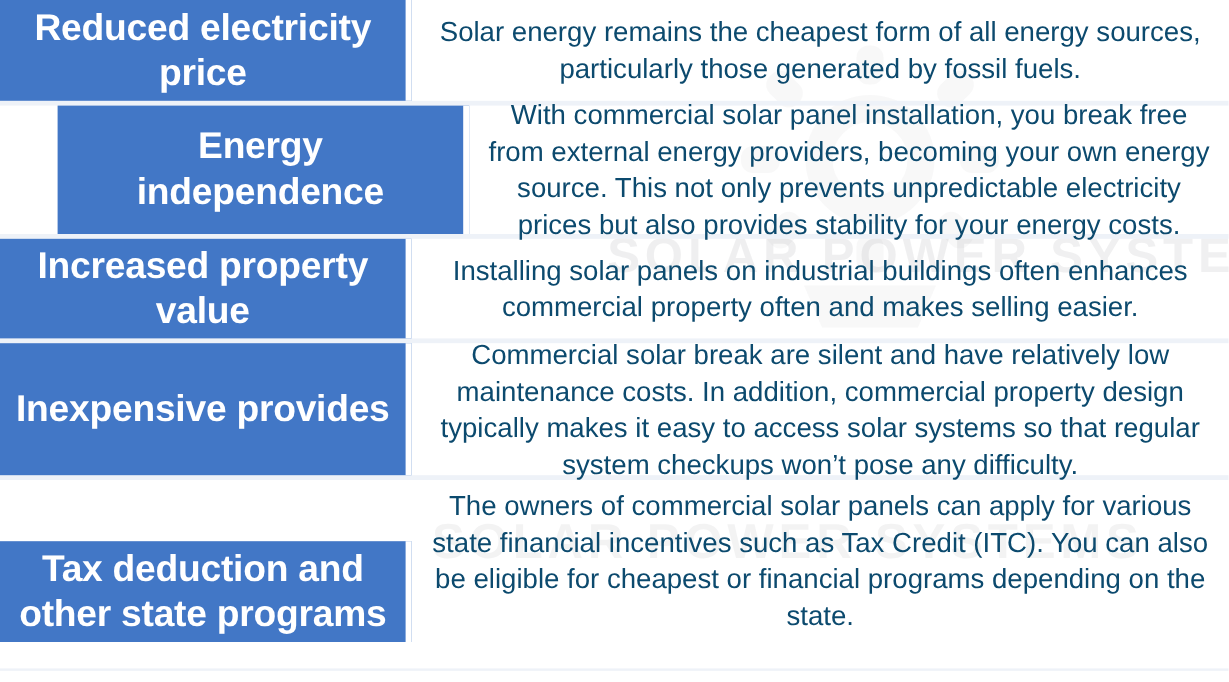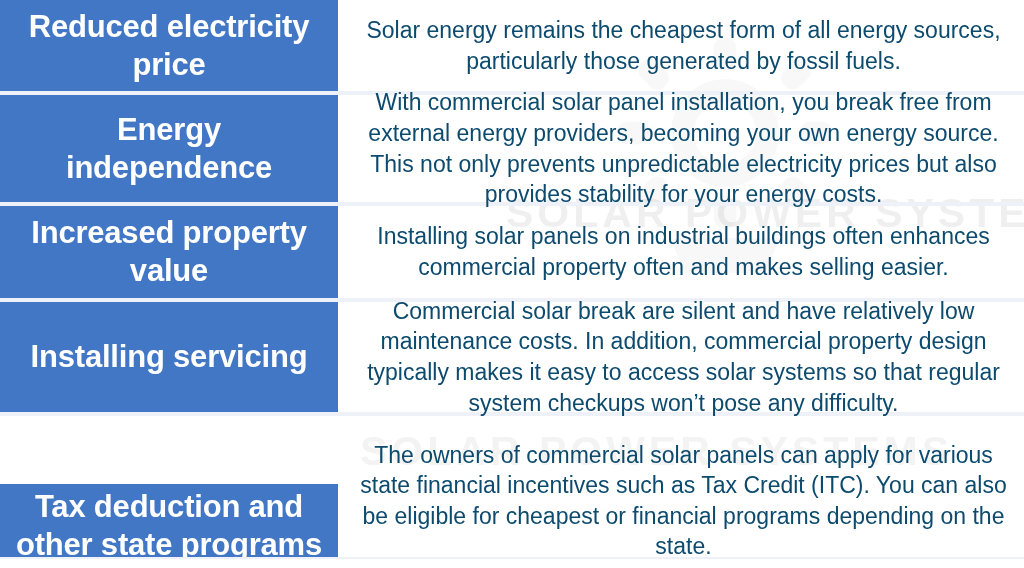--- a/index.html
+++ b/index.html
@@ -52,21 +52,21 @@
   .watermark-text.two {
     left: 360px;
     top: 428px;
     opacity: 0.10;
   }
 
   .table {
     position: relative;
     z-index: 1;
     width: 1024px;
-    height: 568px;
+    height: 400px;
     display: flex;
     flex-direction: column;
     box-sizing: border-box;
   }
 
   .row {
     display: flex;
     width: 100%;
     box-sizing: border-box;
     border-bottom: 4px solid #eef2f8;
@@ -102,21 +102,21 @@
     display: flex;
     align-items: center;
     justify-content: center;
     text-align: center;
     padding: 6px 16px;
     font-size: 23px;
     line-height: 1.33;
   }
 
   .r0 { height: 95px; }
-  .r1 { height: 111px; }
+  .r1 { height: 111px; padding-left: 48px; }
   .r2 { height: 96px; }
   .r3 { height: 114px; }
   .r4 { height: 152px; border-bottom: none; }
 
   .bottom-strip {
     position: absolute;
     left: 0;
     bottom: 0;
     width: 1024px;
     height: 10px;
@@ -168,21 +168,21 @@
       <div class="cell-head">Energy independence</div>
       <div class="cell-body">With commercial solar panel installation, you break free from external energy providers, becoming your own energy source. This not only prevents unpredictable electricity prices but also provides stability for your energy costs.</div>
     </div>
 
     <div class="row r2">
       <div class="cell-head">Increased property value</div>
       <div class="cell-body">Installing solar panels on industrial buildings often enhances commercial property often and makes selling easier.</div>
     </div>
 
     <div class="row r3">
-      <div class="cell-head">Installing servicing</div>
+      <div class="cell-head">Inexpensive provides</div>
       <div class="cell-body">Commercial solar break are silent and have relatively low maintenance costs. In addition, commercial property design typically makes it easy to access solar systems so that regular system checkups won’t pose any difficulty.</div>
     </div>
 
     <div class="row r4">
       <div class="cell-head">Tax deduction and other state programs</div>
       <div class="cell-body">The owners of commercial solar panels can apply for various state financial incentives such as Tax Credit (ITC). You can also be eligible for cheapest or financial programs depending on the state.</div>
     </div>
 
   </div>
 

